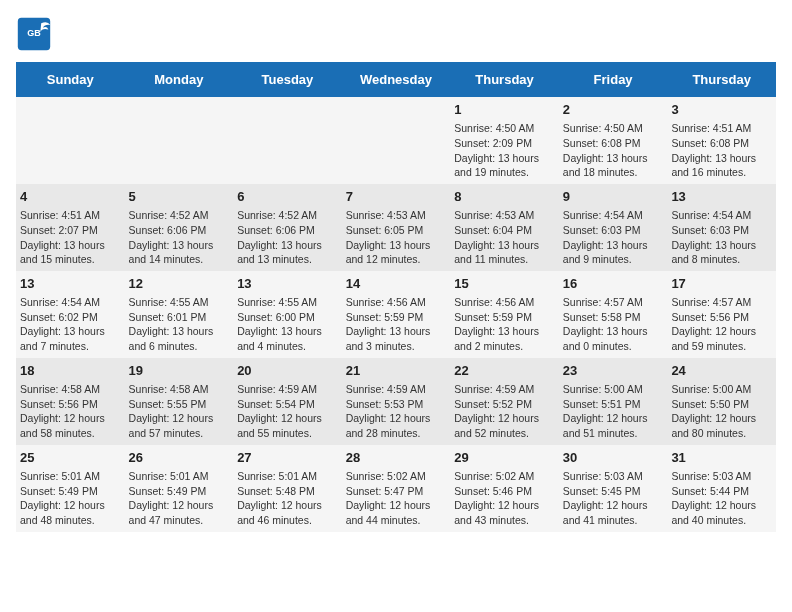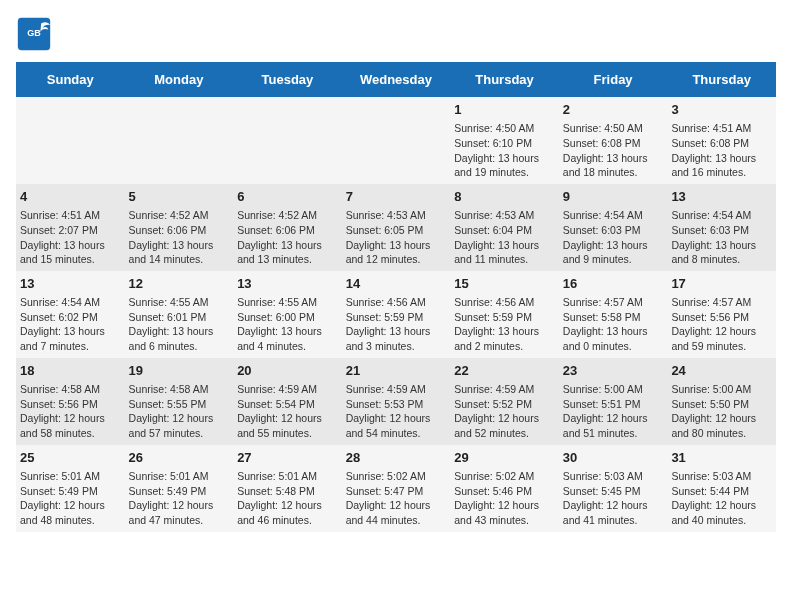--- a/index.html
+++ b/index.html
@@ -125,21 +125,21 @@
   </thead>
   <tbody id="calendar-body">
   <tr>
         <td></td>
         <td></td>
         <td></td>
         <td></td>
         <td>
           <span class="day-num">1</span>
           <div class="cell-text">Sunrise: 4:50 AM</div>
-          <div class="cell-text">Sunset: 6:10 PM</div>
+          <div class="cell-text">Sunset: 2:09 PM</div>
           <div class="cell-text">Daylight: 13 hours</div>
           <div class="cell-text">and 19 minutes.</div>
         </td>
         <td>
           <span class="day-num">2</span>
           <div class="cell-text">Sunrise: 4:50 AM</div>
           <div class="cell-text">Sunset: 6:08 PM</div>
           <div class="cell-text">Daylight: 13 hours</div>
           <div class="cell-text">and 18 minutes.</div>
         </td>
@@ -273,21 +273,21 @@
           <div class="cell-text">Sunrise: 4:59 AM</div>
           <div class="cell-text">Sunset: 5:54 PM</div>
           <div class="cell-text">Daylight: 12 hours</div>
           <div class="cell-text">and 55 minutes.</div>
         </td>
         <td>
           <span class="day-num">21</span>
           <div class="cell-text">Sunrise: 4:59 AM</div>
           <div class="cell-text">Sunset: 5:53 PM</div>
           <div class="cell-text">Daylight: 12 hours</div>
-          <div class="cell-text">and 54 minutes.</div>
+          <div class="cell-text">and 28 minutes.</div>
         </td>
         <td>
           <span class="day-num">22</span>
           <div class="cell-text">Sunrise: 4:59 AM</div>
           <div class="cell-text">Sunset: 5:52 PM</div>
           <div class="cell-text">Daylight: 12 hours</div>
           <div class="cell-text">and 52 minutes.</div>
         </td>
         <td>
           <span class="day-num">23</span>

